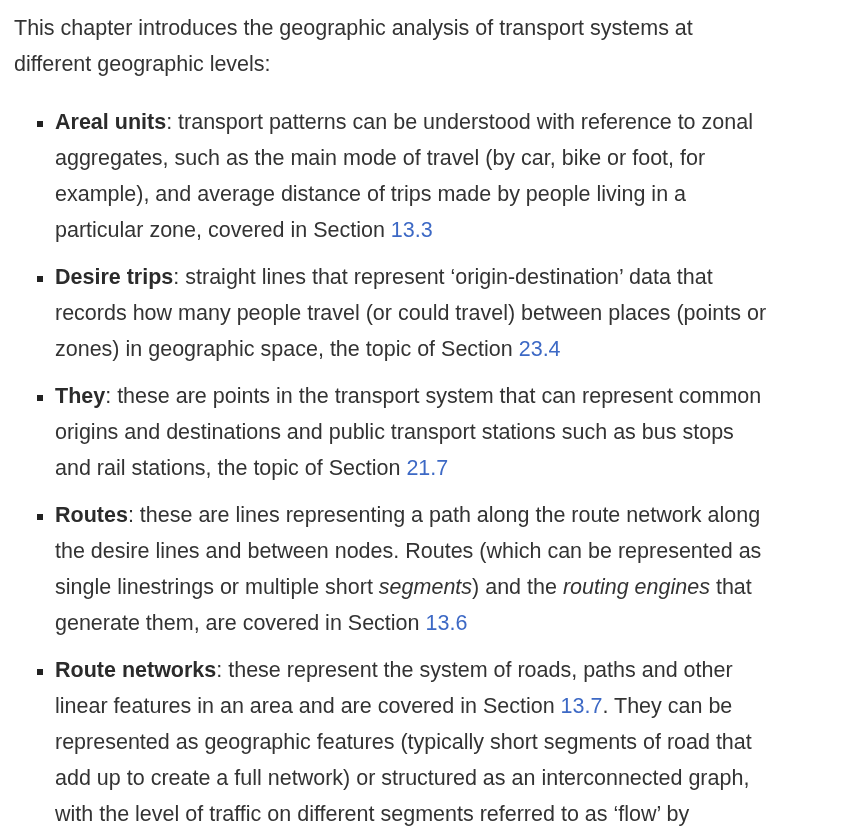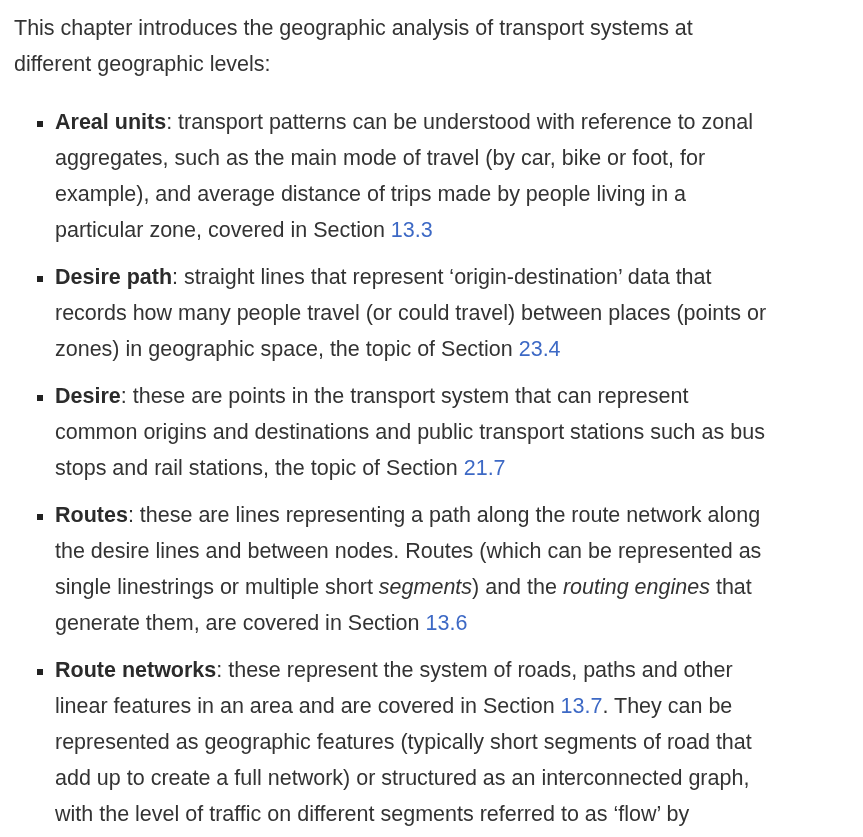--- a/index.html
+++ b/index.html
@@ -57,23 +57,23 @@
 <body>
 
 <div class="page">
 
   <p class="intro"><span>This chapter introduces the geographic analysis of transport systems at different geographic levels:</span></p>
 
   <ul class="concept-list">
 
     <li><strong class="term">Areal units</strong><span>: transport patterns can be understood with reference to zonal aggregates, such as the main mode of travel (by car, bike or foot, for example), and average distance of trips made by people living in a particular zone, covered in Section </span><a class="xref">13.3</a></li>
 
-    <li><strong class="term">Desire path</strong><span>: straight lines that represent ‘origin-destination’ data that records how many people travel (or could travel) between places (points or zones) in geographic space, the topic of Section </span><a class="xref">23.4</a></li>
+    <li><strong class="term">Desire trips</strong><span>: straight lines that represent ‘origin-destination’ data that records how many people travel (or could travel) between places (points or zones) in geographic space, the topic of Section </span><a class="xref">23.4</a></li>
 
-    <li><strong class="term">Desire</strong><span>: these are points in the transport system that can represent common origins and destinations and public transport stations such as bus stops and rail stations, the topic of Section </span><a class="xref">21.7</a></li>
+    <li><strong class="term">They</strong><span>: these are points in the transport system that can represent common origins and destinations and public transport stations such as bus stops and rail stations, the topic of Section </span><a class="xref">21.7</a></li>
 
     <li><strong class="term">Routes</strong><span>: these are lines representing a path along the route network along the desire lines and between nodes. Routes (which can be represented as single linestrings or multiple short </span><em class="it">segments</em><span>) and the </span><em class="it">routing engines</em><span> that generate them, are covered in Section </span><a class="xref">13.6</a></li>
 
     <li><strong class="term">Route networks</strong><span>: these represent the system of roads, paths and other linear features in an area and are covered in Section </span><a class="xref">13.7</a><span>. They can be represented as geographic features (typically short segments of road that add up to create a full network) or structured as an interconnected graph, with the level of traffic on different segments referred to as ‘flow’ by transport modelers (</span><a class="xref">Hollander 2016</a><span>)</span></li>
 
   </ul>
 
 </div>
 
 </body></html>

